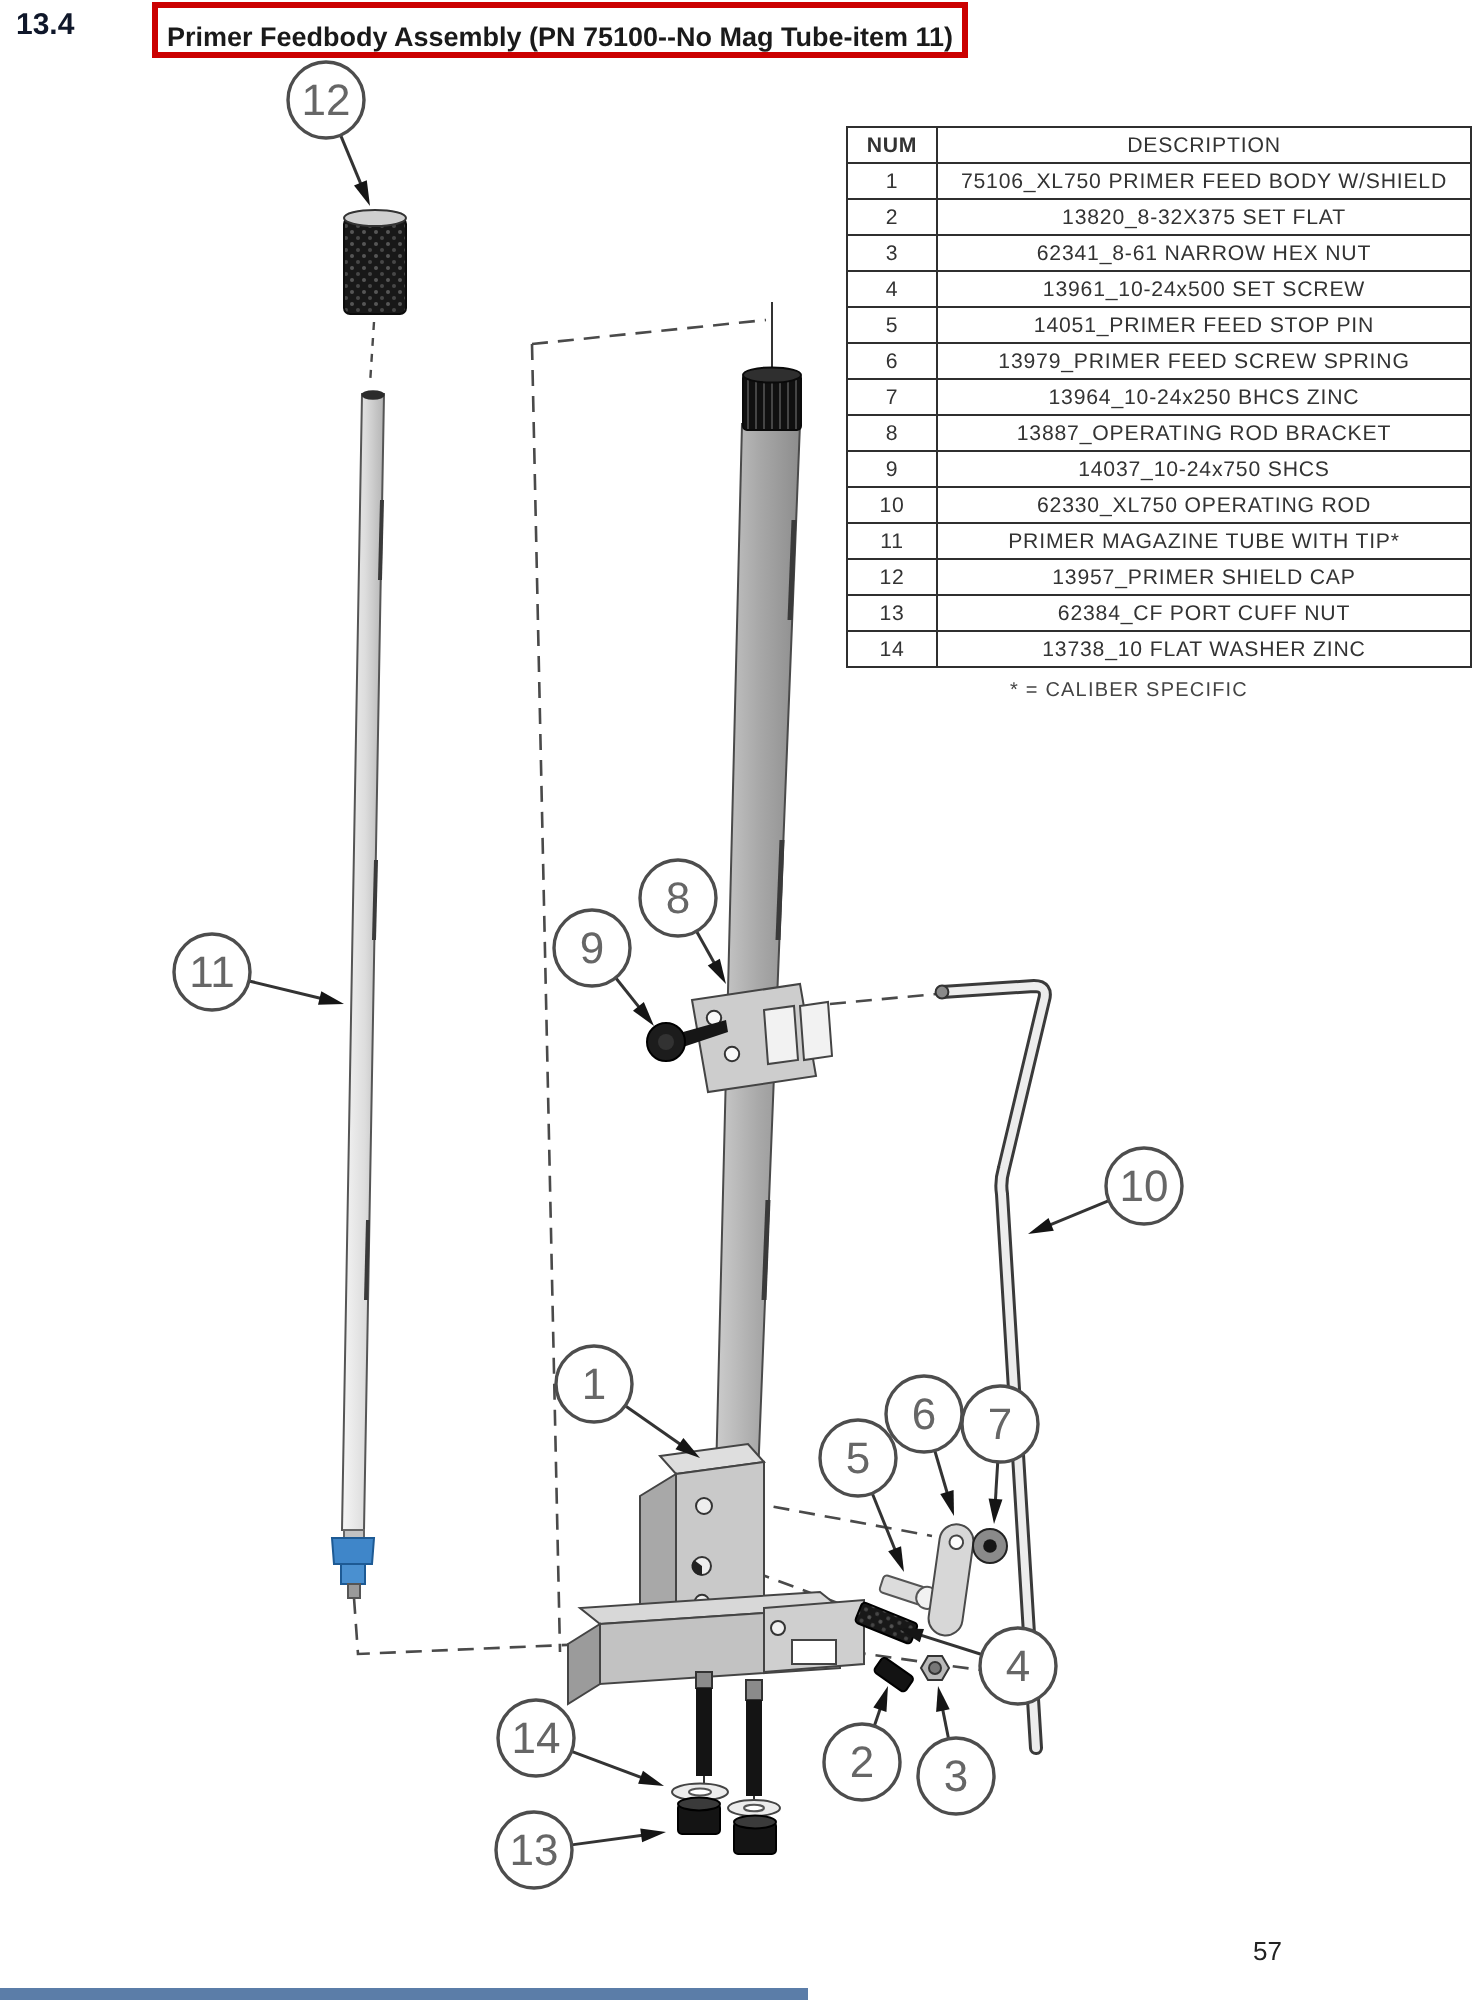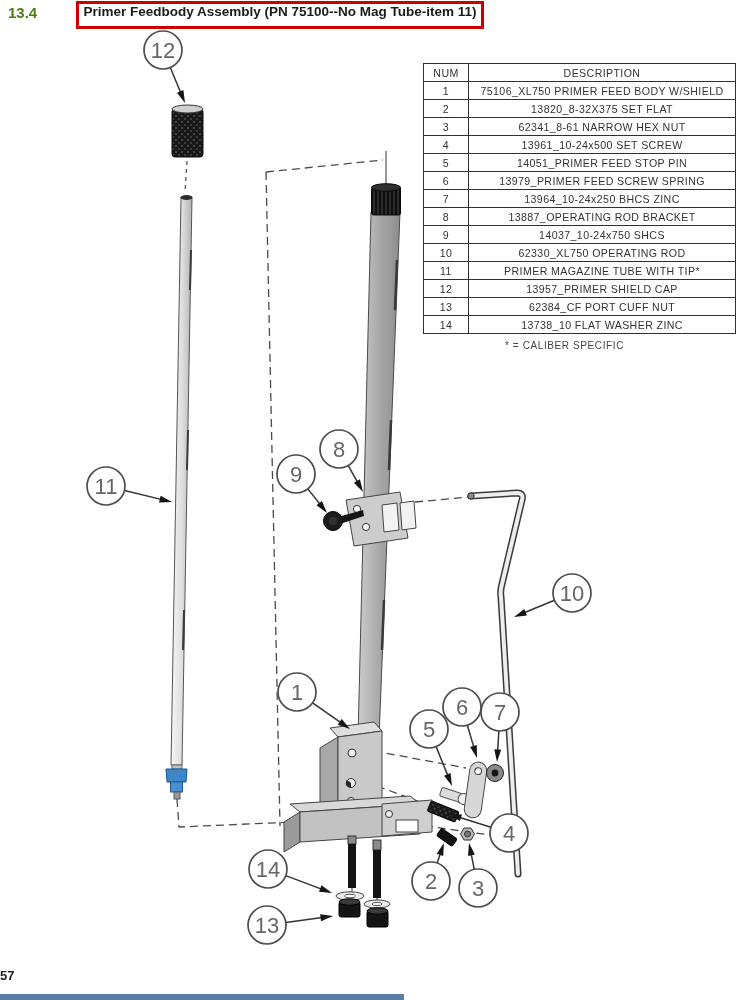--- a/index.html
+++ b/index.html
@@ -1,36 +1,36 @@
 <!DOCTYPE html>
 <html><head>
 <meta charset="utf-8">
 <style>
   html,body { margin:0; padding:0; background:#ffffff; }
   #page {
     position:relative; width:737px; height:1000px; background:#ffffff;
     font-family:"Liberation Sans", sans-serif; overflow:hidden;
   }
   .abs { position:absolute; }
-  #section-number { left:8px; top:4px; font-size:15px; font-weight:bold; color:#4d7c0f; }
+  #section-number { left:8px; top:4px; font-size:15px; font-weight:bold; color:#0f172a; }
   #title-box {
     left:76px; top:1px; width:402px; height:22px;
     border:3px solid #cb0000; background:#fff;
-    display:flex; align-items:flex-start; justify-content:center;
+    display:flex; align-items:flex-end; justify-content:center;
     font-size:13.5px; font-weight:bold; color:#1a1a1a; white-space:nowrap;
   }
   #parts-table { left:423px; top:63px; width:313px; border-collapse:collapse; table-layout:fixed; }
   #parts-table th, #parts-table td {
     border:1px solid #2f2f2f; font-size:10.6px; font-weight:normal;
     padding:1.5px 2px; text-align:center; color:#333; letter-spacing:0.4px;
     height:14px; overflow:hidden; white-space:nowrap;
   }
-  #parts-table .num-col { width:40px; }
+  #parts-table .num-col { width:40px;font-weight:bold; }
   #table-footnote { left:505px; top:340px; font-size:10px; color:#444; letter-spacing:0.6px; }
-  #page-number { left:0; top:968px; width:641px; text-align:left; font-size:13px; color:#222;font-weight:bold; }
+  #page-number { left:0; top:968px; width:641px; text-align:right; font-size:13px; color:#222; }
   #footer-bar { left:0; top:994px; width:404px; height:6px; background:#5b7da8; }
   #diagram-svg { position:absolute; left:0; top:0; }
   .dash  { fill:none; stroke:#4a4a4a; stroke-width:1.3; stroke-dasharray:8 5; }
   .dash2 { fill:none; stroke:#4a4a4a; stroke-width:1.2; stroke-dasharray:4 4; }
   .leader { stroke:#333; stroke-width:1.5; }
   .arrowhead { fill:#151515; }
   .callout-circle { fill:#fff; stroke:#4d4d4d; stroke-width:1.7; }
   .callout-num { font-family:"Liberation Sans",sans-serif; font-size:22px; fill:#666; text-anchor:middle; }
 </style>
 </head>

